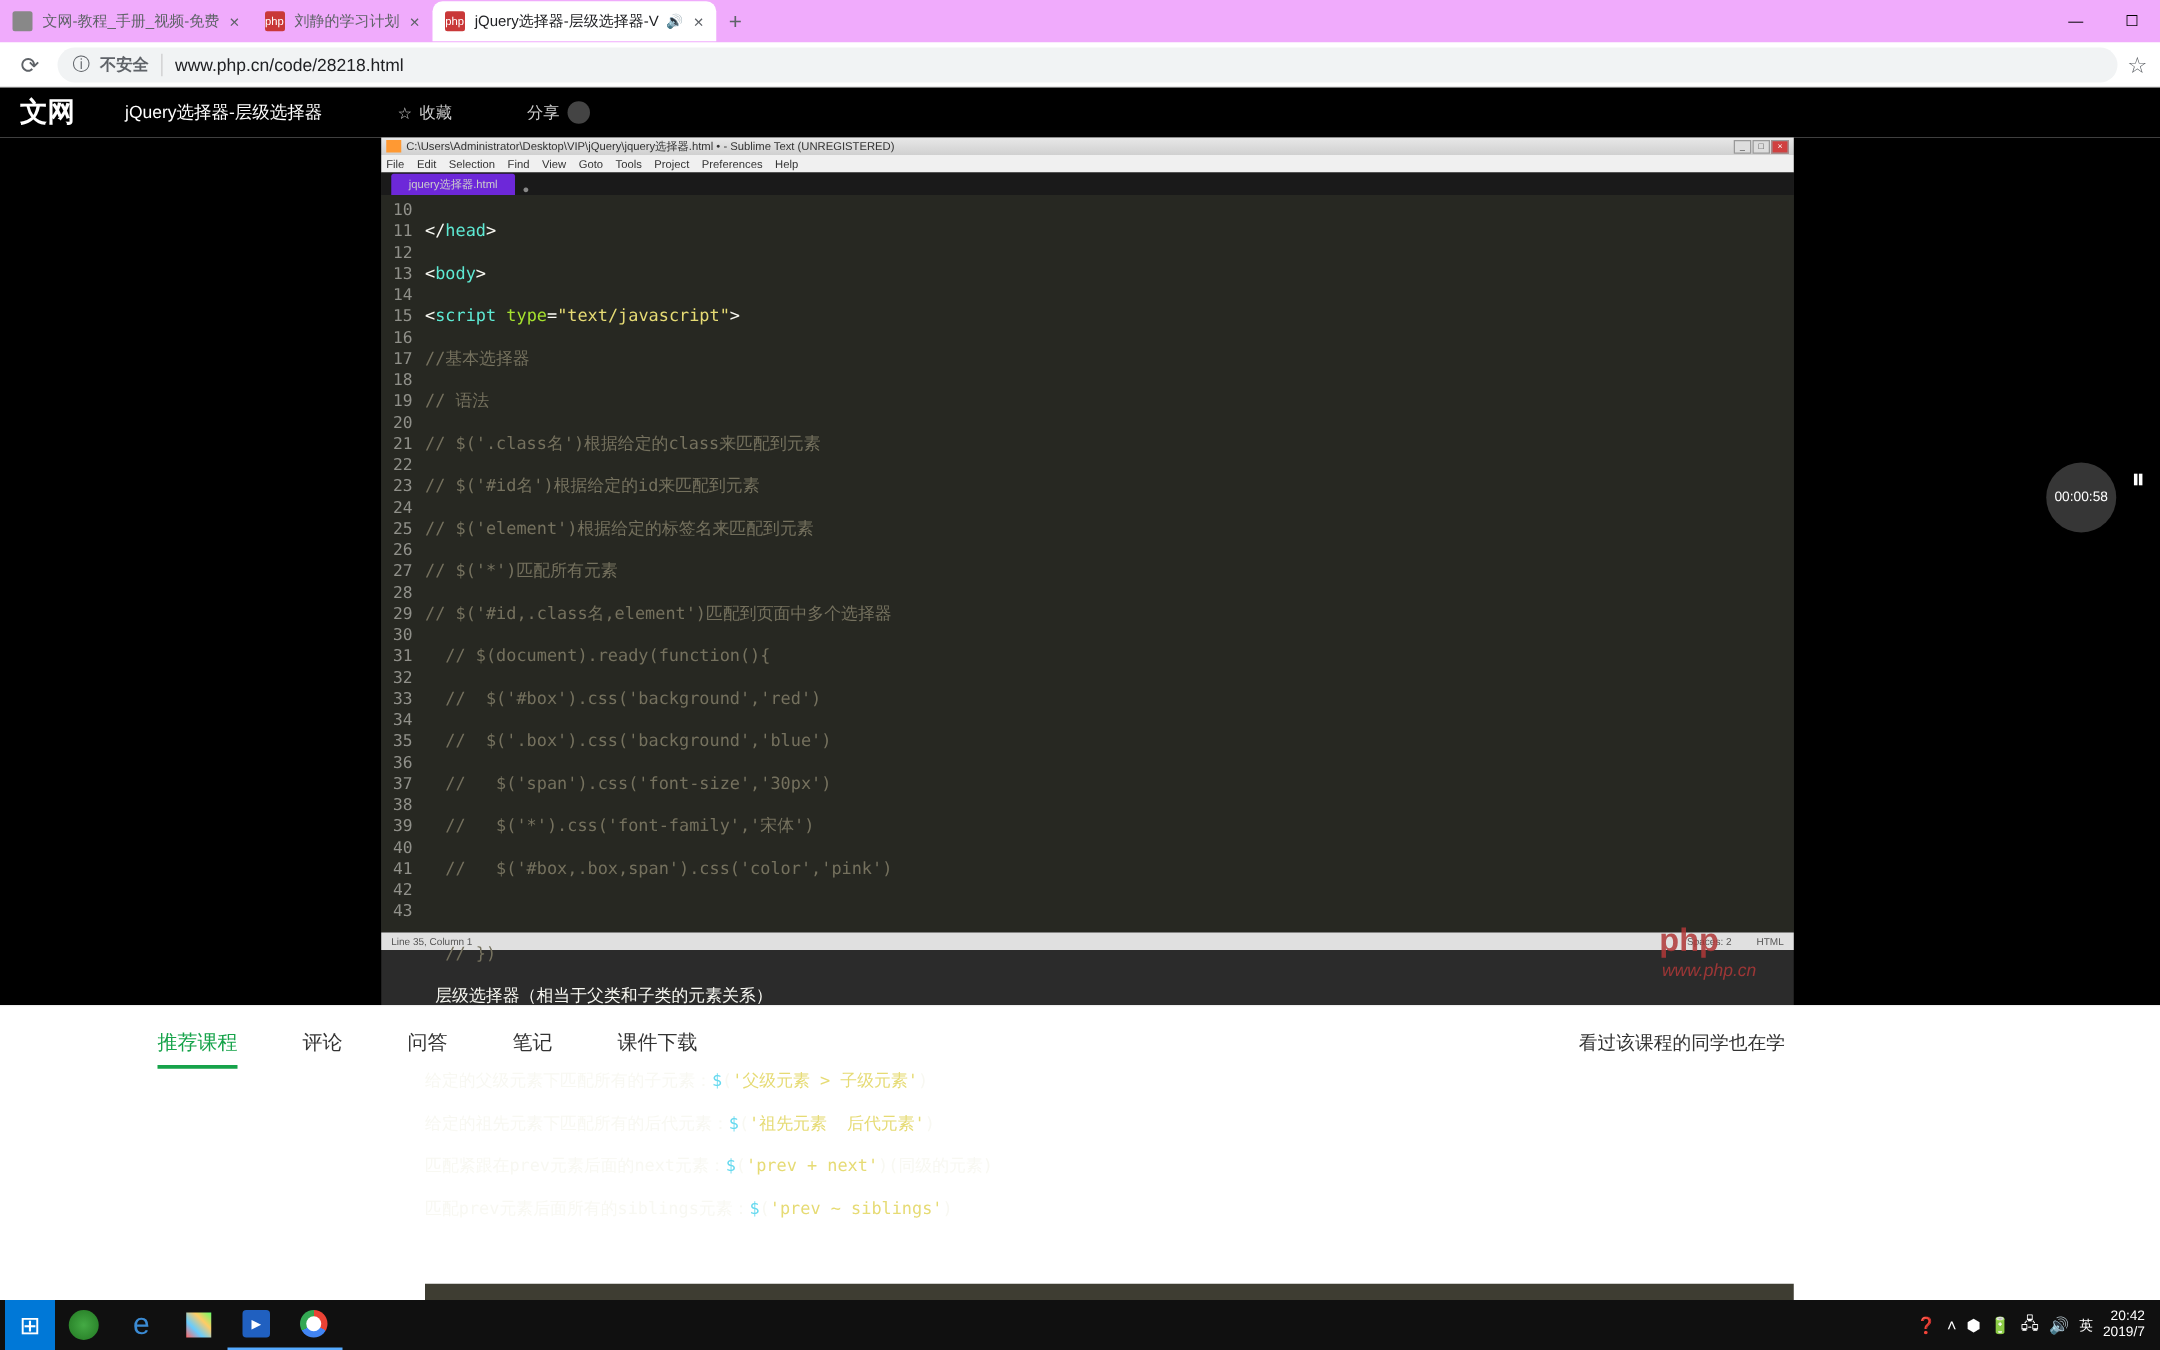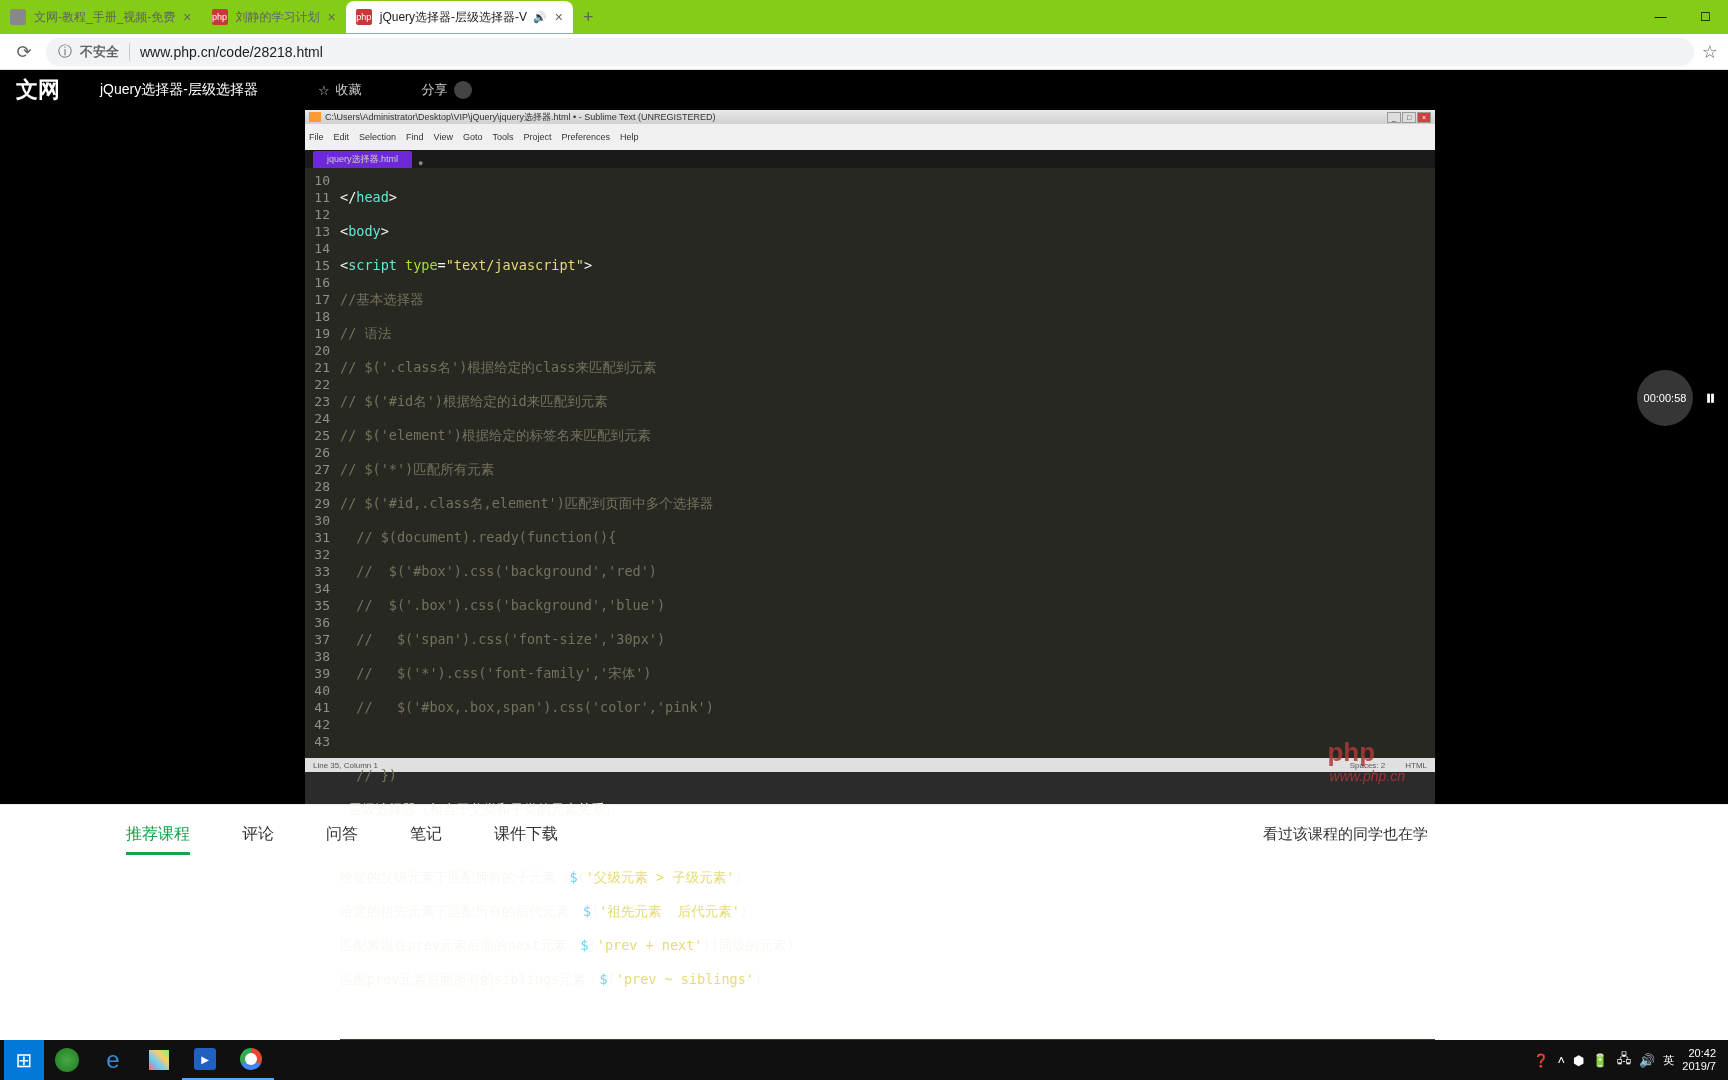--- a/index.html
+++ b/index.html
@@ -1,17 +1,17 @@
 <!DOCTYPE html>
 <html><head>
   <meta charset="utf-8">
   <style>
     * { margin: 0; padding: 0; box-sizing: border-box; }
     body { font-family: "Microsoft YaHei", sans-serif; background: #fff; overflow: hidden; height: 1080px; width: 1728px; }
-    .browser-tabs { height: 34px; background: #84cc16; display: flex; align-items: center; padding-left: 0; }
+    .browser-tabs { height: 34px; background: #f0abfc; display: flex; align-items: center; padding-left: 0; }
     .tab { height: 32px; display: flex; align-items: center; padding: 0 10px; font-size: 12px; color: #5f6368; max-width: 240px; position: relative; border-radius: 8px 8px 0 0; }
     .tab.active { background: #fff; color: #202124; }
     .tab .favicon { width: 16px; height: 16px; margin-right: 8px; border-radius: 2px; display: inline-flex; align-items: center; justify-content: center; font-size: 9px; color: #fff; }
     .tab .close { margin-left: 8px; font-size: 14px; color: #5f6368; cursor: pointer; }
     .tab .audio { margin-left: 6px; font-size: 11px; }
     .new-tab { padding: 0 10px; font-size: 18px; color: #5f6368; cursor: pointer; }
     .window-controls { margin-left: auto; display: flex; }
     .win-btn { width: 45px; height: 34px; display: flex; align-items: center; justify-content: center; font-size: 12px; }
     .address-bar { height: 36px; background: #fff; display: flex; align-items: center; padding: 0 10px; border-bottom: 1px solid #e0e0e0; }
     .nav-btn { width: 28px; height: 28px; display: flex; align-items: center; justify-content: center; color: #5f6368; font-size: 18px; }
@@ -21,39 +21,39 @@
     .black-bar { height: 40px; background: #000; display: flex; align-items: center; padding: 0 16px; color: #fff; font-size: 14px; }
     .logo-text { font-size: 22px; font-weight: bold; margin-right: 40px; }
     .page-title-cn { margin-right: 60px; }
     .action-link { margin-right: 60px; display: flex; align-items: center; gap: 6px; color: #ccc; font-size: 13px; }
     .video-area { background: #000; position: relative; height: 694px; display: flex; justify-content: center; padding-left: 12px; }
     .editor-window { width: 1130px; background: #2b2b2b; position: relative; }
     .editor-title { height: 14px; background: linear-gradient(#e8e8e8, #d0d0d0); font-size: 9px; color: #333; padding: 1px 4px; display: flex; align-items: center; }
     .editor-title-controls { margin-left: auto; display: flex; gap: 1px; }
     .editor-title-btn { width: 14px; height: 11px; background: #ddd; border: 1px solid #999; font-size: 7px; text-align: center; line-height: 9px; }
     .editor-title-btn.close-btn { background: #d04040; color: #fff; }
-    .editor-menu { height: 26px; background: #f0f0f0; font-size: 9px; color: #333; padding: 0 4px; display: flex; gap: 10px; align-items: center; }
+    .editor-menu { height: 14px; background: #f0f0f0; font-size: 9px; color: #333; padding: 0 4px; display: flex; gap: 10px; align-items: center; }
     .editor-tab-bar { height: 18px; background: #1a1a1a; display: flex; align-items: flex-end; padding: 0 8px; }
     .editor-tab { background: #6d28d9; color: #ccc; font-size: 9px; padding: 2px 14px; border-radius: 2px 2px 0 0; }
     .code-area { background: #272822; padding: 4px 0; font-family: Consolas, monospace; font-size: 13.5px; line-height: 17px; display: flex; height: 590px; }
     .gutter { width: 35px; text-align: right; padding-right: 10px; color: #90908a; font-size: 13px; }
     .code { flex: 1; color: #f8f8f2; white-space: pre; }
     .tag-bracket { color: #f8f8f2; }
     .tag-name { color: #5eead4; }
     .attr-name { color: #a6e22e; }
     .string { color: #e6db74; }
     .comment { color: #75715e; }
     .dollar { color: #66d9ef; }
     .chinese { color: #f8f8f2; }
     .editor-status { height: 14px; background: #e0e0e0; font-size: 8px; color: #555; display: flex; align-items: center; padding: 0 8px; }
     .editor-status .right { margin-left: auto; display: flex; gap: 20px; }
     .watermark { position: absolute; right: 30px; bottom: 20px; color: #b03838; font-family: Arial; opacity: 0.85; text-align: center; }
     .watermark .php { font-size: 26px; font-weight: bold; }
     .watermark .url { font-size: 14px; font-style: italic; margin-left: 32px; }
-    .video-controls { position: absolute; right: 12px; top: 260px; display: flex; align-items: center; gap: 12px; }
+    .video-controls { position: absolute; right: 12px; top: 260px; display: flex; align-items: flex-start; gap: 12px; }
     .time-badge { background: rgba(60,60,60,0.9); color: #fff; border-radius: 50%; width: 56px; height: 56px; display: flex; align-items: center; justify-content: center; font-size: 11px; }
     .pause-btn { color: #fff; font-size: 22px; }
     .bottom-nav { height: 60px; background: #fff; display: flex; align-items: center; padding: 0 100px; border-top: 1px solid #eee; }
     .nav-tab { padding: 16px 26px; font-size: 16px; color: #333; font-weight: 500; position: relative; }
     .nav-tab.active { color: #16a34a; }
     .nav-tab.active::after { content: ''; position: absolute; bottom: 6px; left: 26px; right: 26px; height: 3px; background: #16a34a; }
     .aside-title { margin-left: auto; font-size: 15px; color: #333; padding-right: 200px; }
     .taskbar { position: absolute; bottom: 0; left: 0; right: 0; height: 40px; background: #101010; display: flex; align-items: center; padding: 0 4px; }
     .task-icon { width: 46px; height: 40px; display: flex; align-items: center; justify-content: center; font-size: 20px; }
     .tray { margin-left: auto; display: flex; align-items: center; gap: 8px; color: #fff; font-size: 11px; padding-right: 8px; }

